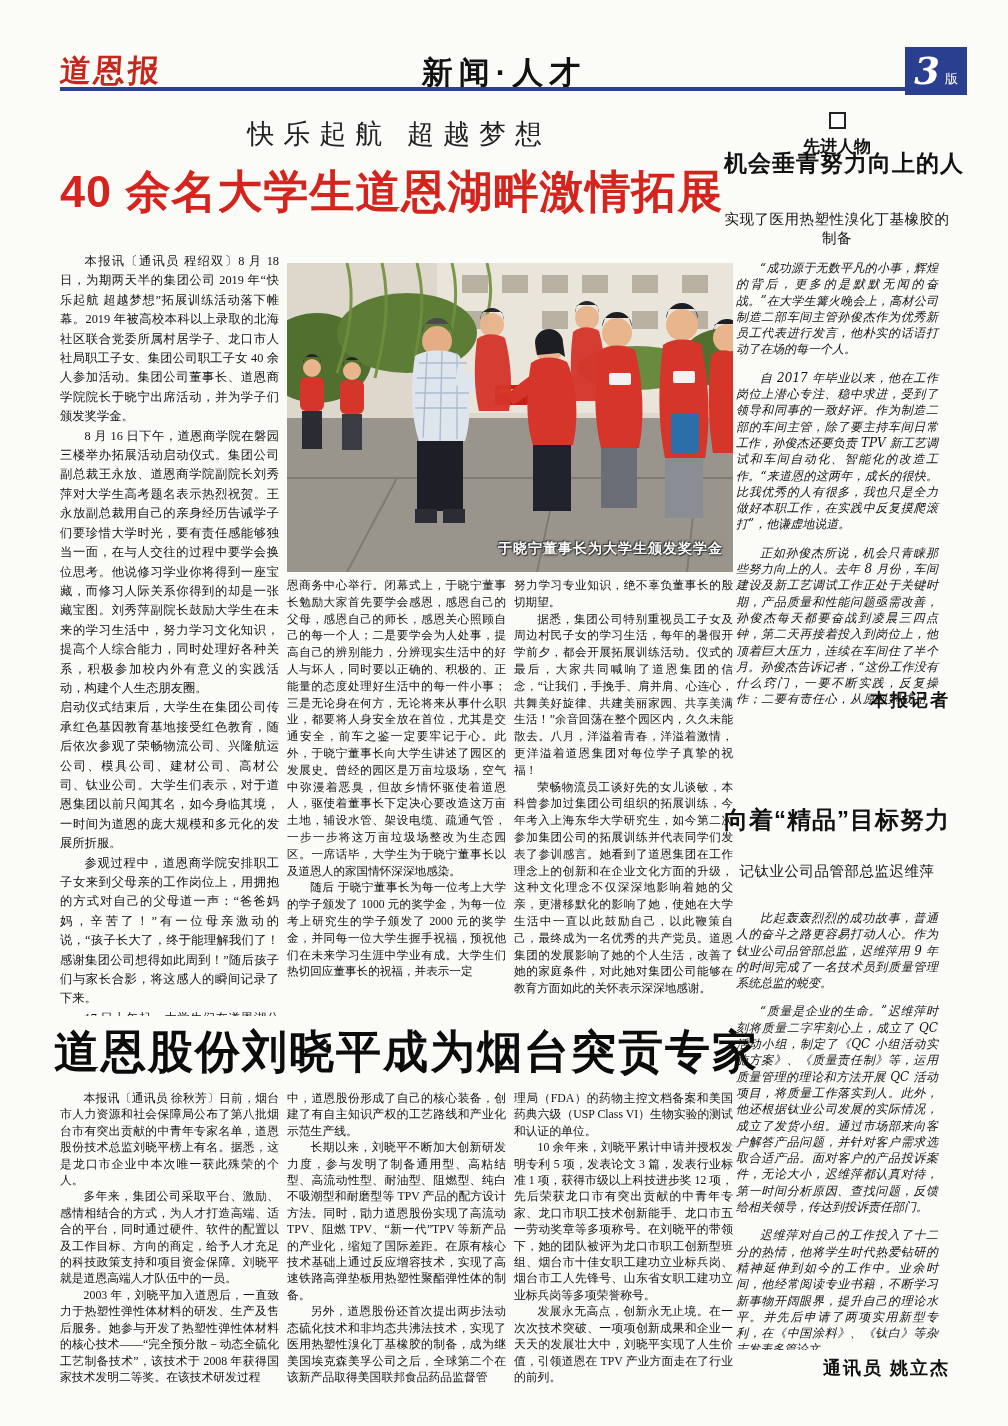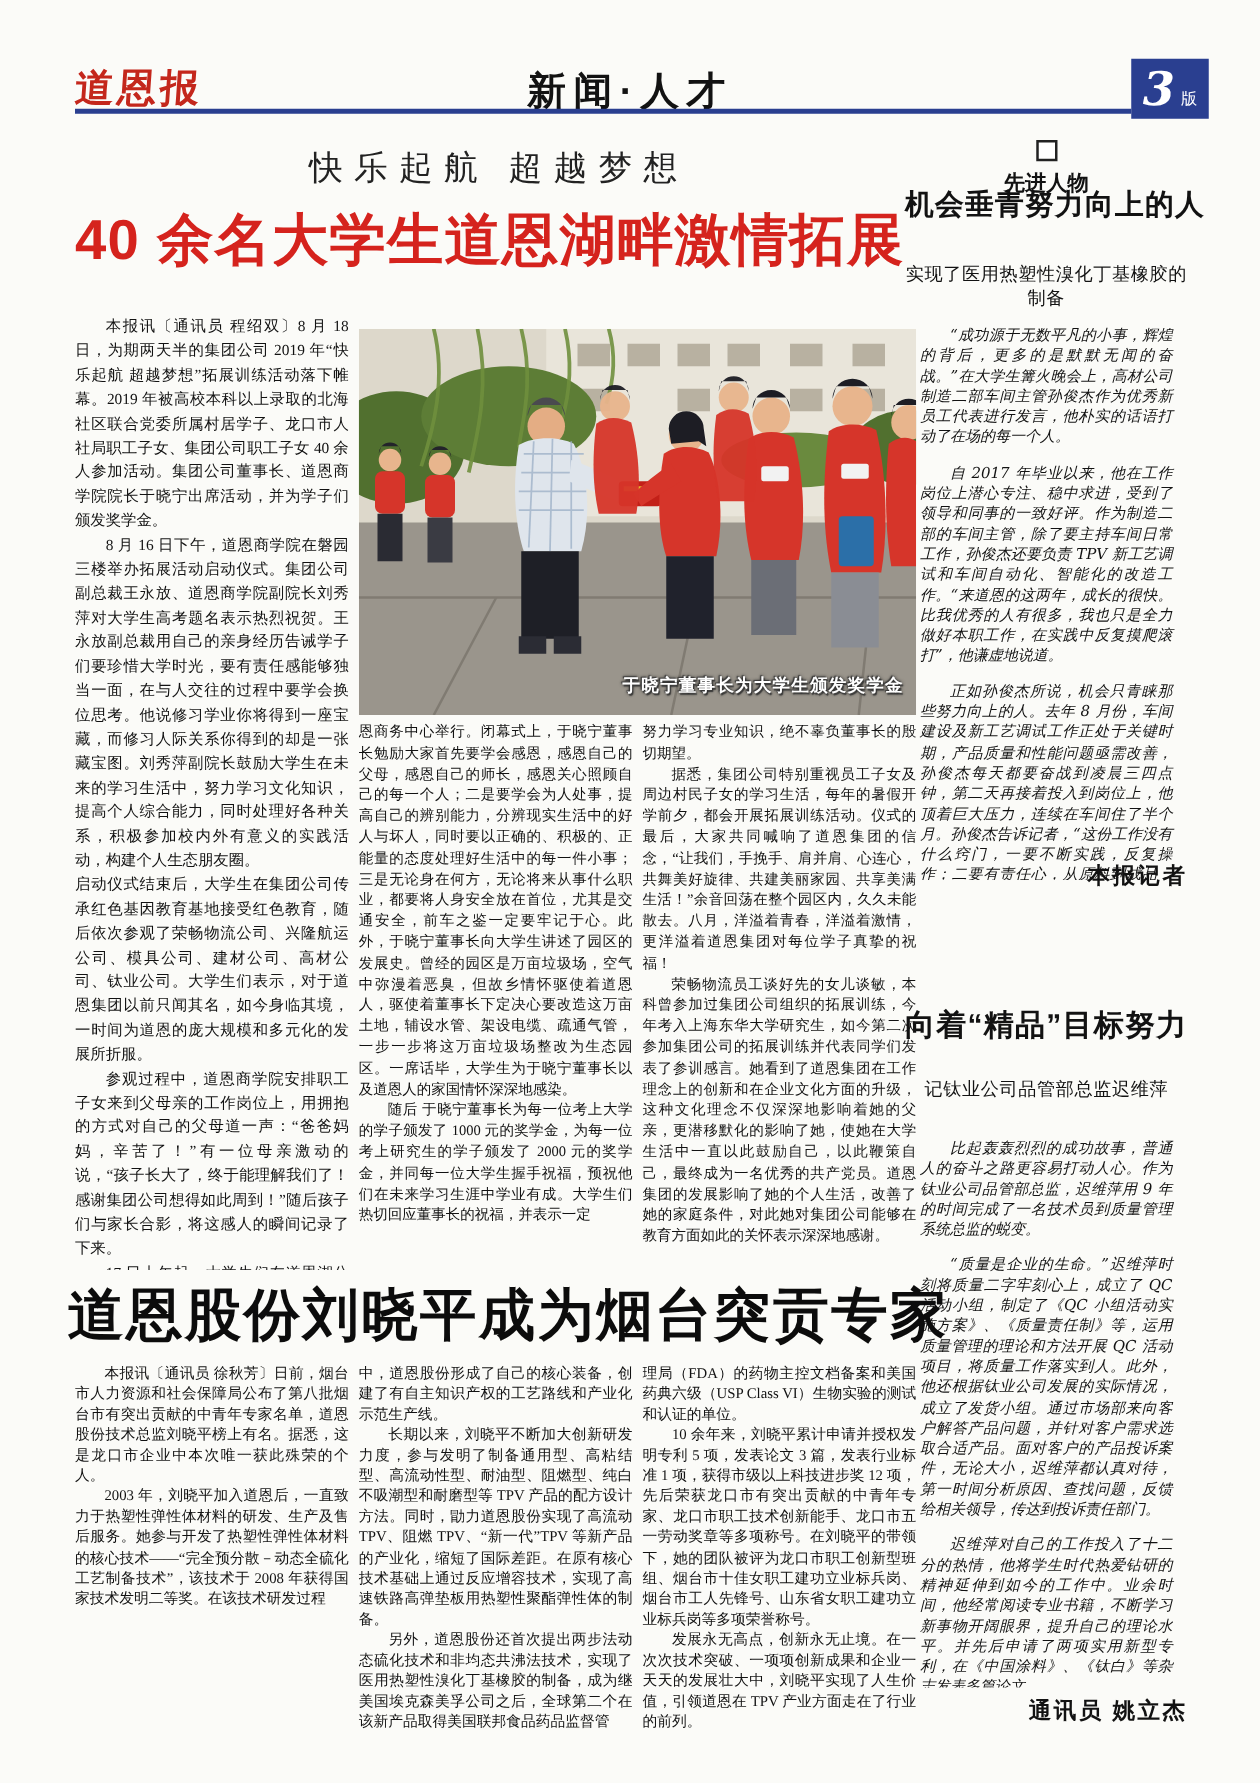--- a/index.html
+++ b/index.html
@@ -259,20 +259,21 @@
     <p>“质量是企业的生命。”迟维萍时刻将质量二字牢刻心上，成立了 QC 活动小组，制定了《QC 小组活动实施方案》、《质量责任制》等，运用质量管理的理论和方法开展 QC 活动项目，将质量工作落实到人。此外，他还根据钛业公司发展的实际情况，成立了发货小组。通过市场部来向客户解答产品问题，并针对客户需求选取合适产品。面对客户的产品投诉案件，无论大小，迟维萍都认真对待，第一时间分析原因、查找问题，反馈给相关领导，传达到投诉责任部门。</p>
     <p>迟维萍对自己的工作投入了十二分的热情，他将学生时代热爱钻研的精神延伸到如今的工作中。业余时间，他经常阅读专业书籍，不断学习新事物开阔眼界，提升自己的理论水平。并先后申请了两项实用新型专利，在《中国涂料》、《钛白》等杂志发表多篇论文。</p>
     <p>精益求精、力求完美，是他的工作态度。“对待所有的产品都要都要向着打造‘精品’的目标努力，学习之路还很漫长，我要继续努力、不断提升自己，为公司的创新发展、为产品的质量提升贡献一份正能量。”迟维萍说道。</p>
   </div>
   <div class="f-abs f-byline f2-byline">通讯员 姚立杰</div>
 
   <div class="bottom-headline">道恩股份刘晓平成为烟台突贡专家</div>
 
   <div class="col b-col b-col1">
     <p>本报讯〔通讯员 徐秋芳〕日前，烟台市人力资源和社会保障局公布了第八批烟台市有突出贡献的中青年专家名单，道恩股份技术总监刘晓平榜上有名。据悉，这是龙口市企业中本次唯一获此殊荣的个人。</p>
+    <p>多年来，集团公司采取平台、激励、感情相结合的方式，为人才打造高端、适合的平台，同时通过硬件、软件的配置以及工作目标、方向的商定，给予人才充足的科技政策支持和项目资金保障。刘晓平就是道恩高端人才队伍中的一员。</p>
     <p>2003 年，刘晓平加入道恩后，一直致力于热塑性弹性体材料的研发、生产及售后服务。她参与开发了热塑性弹性体材料的核心技术——“完全预分散－动态全硫化工艺制备技术”，该技术于 2008 年获得国家技术发明二等奖。在该技术研发过程</p>
   </div>
   <div class="col b-col b-col2">
     <p class="cont">中，道恩股份形成了自己的核心装备，创建了有自主知识产权的工艺路线和产业化示范生产线。</p>
     <p>长期以来，刘晓平不断加大创新研发力度，参与发明了制备通用型、高粘结型、高流动性型、耐油型、阻燃型、纯白不吸潮型和耐磨型等 TPV 产品的配方设计方法。同时，勖力道恩股份实现了高流动 TPV、阻燃 TPV、“新一代”TPV 等新产品的产业化，缩短了国际差距。在原有核心技术基础上通过反应增容技术，实现了高速铁路高弹垫板用热塑性聚酯弹性体的制备。</p>
     <p>另外，道恩股份还首次提出两步法动态硫化技术和非均态共沸法技术，实现了医用热塑性溴化丁基橡胶的制备，成为继美国埃克森美孚公司之后，全球第二个在该新产品取得美国联邦食品药品监督管</p>
   </div>
   <div class="col b-col b-col3">
     <p class="cont">理局（FDA）的药物主控文档备案和美国药典六级（USP Class VI）生物实验的测试和认证的单位。</p>
     <p>10 余年来，刘晓平累计申请并授权发明专利 5 项，发表论文 3 篇，发表行业标准 1 项，获得市级以上科技进步奖 12 项，先后荣获龙口市有突出贡献的中青年专家、龙口市职工技术创新能手、龙口市五一劳动奖章等多项称号。在刘晓平的带领下，她的团队被评为龙口市职工创新型班组、烟台市十佳女职工建功立业标兵岗、烟台市工人先锋号、山东省女职工建功立业标兵岗等多项荣誉称号。</p>

